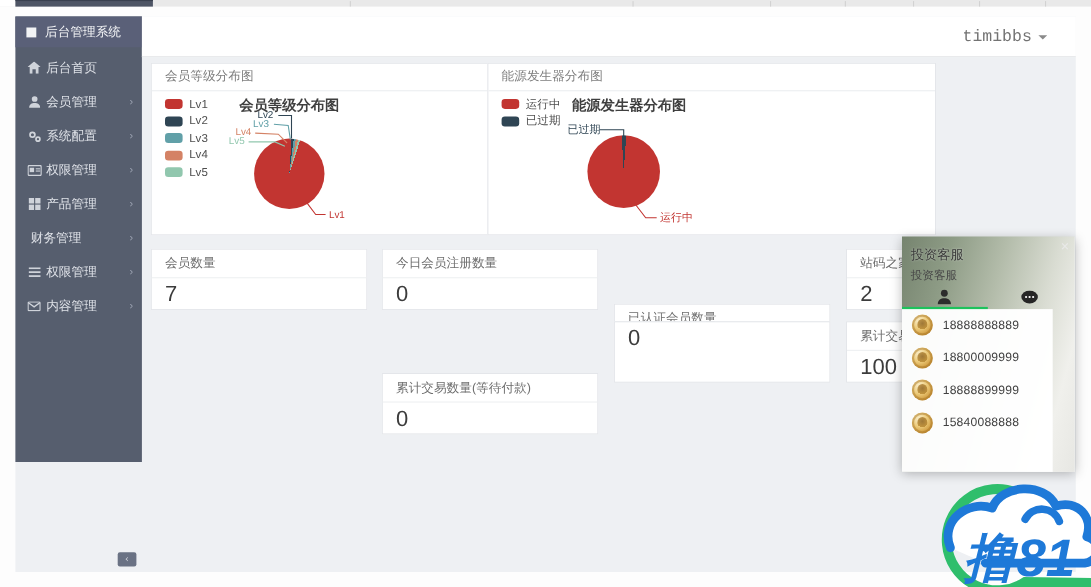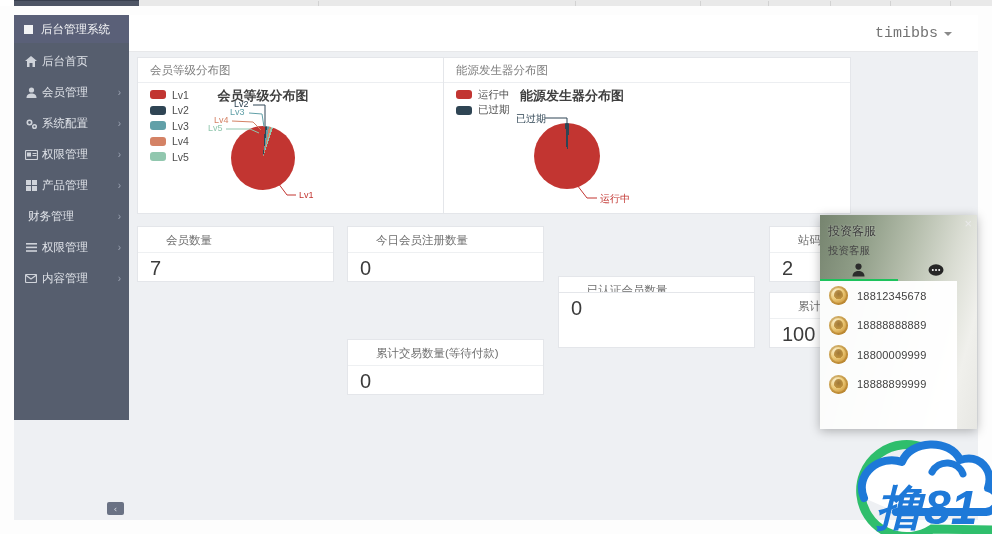--- a/index.html
+++ b/index.html
@@ -45,21 +45,21 @@
   .legend-item{display:flex;align-items:center;gap:6px;height:15.5px;cursor:pointer;}
   .legend-item .swatch{width:16px;height:9px;border-radius:3px;}
   .legend-item .ltxt{font-size:10.5px;color:#4e4e4e;}
 
   .chart-title{position:absolute;font-size:13px;font-weight:bold;color:#3f3f3f;text-align:center;white-space:nowrap;}
   .pie{position:absolute;border-radius:50%;cursor:pointer;}
   .callout{position:absolute;font-size:9px;line-height:1;white-space:nowrap;}
   .lines{position:absolute;left:0;top:0;pointer-events:none;}
   .lines polyline{fill:none;stroke-width:1;}
 
-  .stat-label{height:26px;line-height:26px;padding:0 28px;font-size:11.5px;color:#6e6e6e;border-bottom:1px solid #eef0f2;white-space:nowrap;overflow:hidden;}
+  .stat-label{height:26px;line-height:26px;padding:0 12px;font-size:11.5px;color:#6e6e6e;border-bottom:1px solid #eef0f2;white-space:nowrap;overflow:hidden;}
   .stat-value{padding:4px 12px 0 12px;font-size:20px;color:#3c3c3c;}
 
   
   .cs-panel{position:absolute;left:820px;top:215px;width:157px;height:214px;box-shadow:0 2px 10px rgba(0,0,0,.28);
     background:linear-gradient(105deg,#76846f 0%,#8e9c86 22%,#b3bcaa 45%,#d9dcd2 68%,#f0f0ec 85%,#e7e7e3 100%);}
   .cs-close{position:absolute;right:5px;top:2px;color:#e9e9e9;font-size:13px;cursor:pointer;line-height:1;}
   .cs-title{position:absolute;left:8px;top:8px;font-size:12px;color:#3a3a3a;text-shadow:0 0 2px rgba(255,255,255,.5);}
   .cs-subtitle{position:absolute;left:8px;top:29px;font-size:10.5px;color:#474747;}
   .cs-tab{position:absolute;top:47px;width:16px;height:16px;display:flex;align-items:center;justify-content:center;cursor:pointer;}
   .cs-tab.person{left:30px;}
@@ -313,33 +313,33 @@
           <ellipse cx="8" cy="6" rx="7.5" ry="5.8" fill="#262626"></ellipse>
           <circle cx="4.8" cy="6" r="1" fill="#fff"></circle>
           <circle cx="8" cy="6" r="1" fill="#fff"></circle>
           <circle cx="11.2" cy="6" r="1" fill="#fff"></circle>
         </svg>
     </div>
     <div class="cs-green-line"></div>
     <div class="cs-list">
       <div class="cs-item">
         <span class="gold-icon"></span>
-        <span class="cs-num">18812345678</span>
-      </div>
-      <div class="cs-item">
-        <span class="gold-icon"></span>
         <span class="cs-num">18888888889</span>
       </div>
       <div class="cs-item">
         <span class="gold-icon"></span>
         <span class="cs-num">18800009999</span>
       </div>
       <div class="cs-item">
         <span class="gold-icon"></span>
         <span class="cs-num">18888899999</span>
+      </div>
+      <div class="cs-item">
+        <span class="gold-icon"></span>
+        <span class="cs-num">15840088888</span>
       </div>
     </div>
   </div>
 
   <div class="logo">
     <svg width="170" height="100" viewBox="0 0 170 100">
       <path d="M 88 14 A 46 46 0 1 0 96 95 L 160 96" fill="none" stroke="#2fbe6c" stroke-width="9" stroke-linecap="round"></path>
       <path d="M28,64 C18,40 44,20 66,28 C74,6 114,4 124,26 C144,20 158,36 152,54 C166,58 164,76 150,78 L60,78" fill="#ffffff" stroke="#1e79d8" stroke-width="8" stroke-linejoin="round" stroke-linecap="round"></path>
       <path d="M 96 38 A 17 17 0 0 1 127 40" fill="none" stroke="#1e79d8" stroke-width="7" stroke-linecap="round"></path>
       <text x="40" y="90" font-size="48" font-weight="bold" font-style="italic" fill="#1e79d8" font-family="'Liberation Sans','DejaVu Sans',sans-serif">撸81</text>

